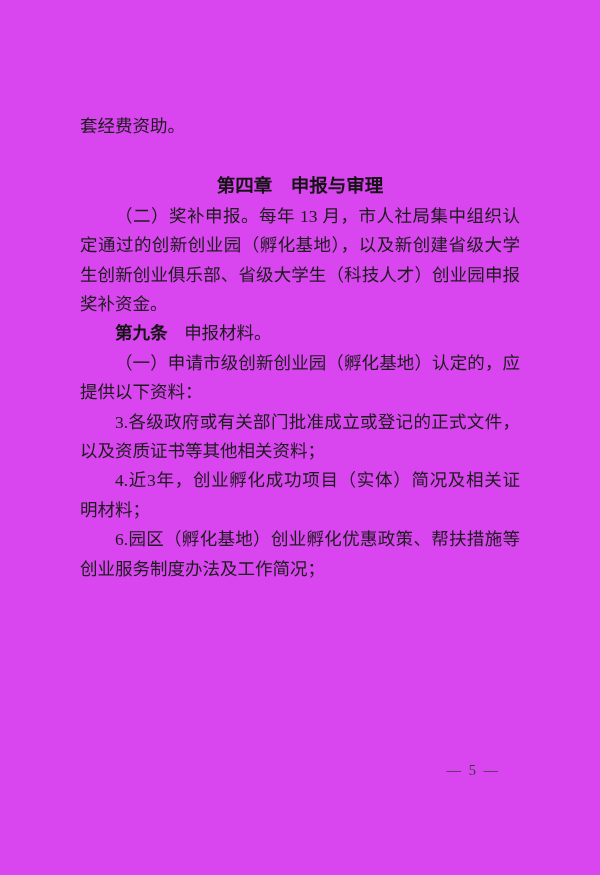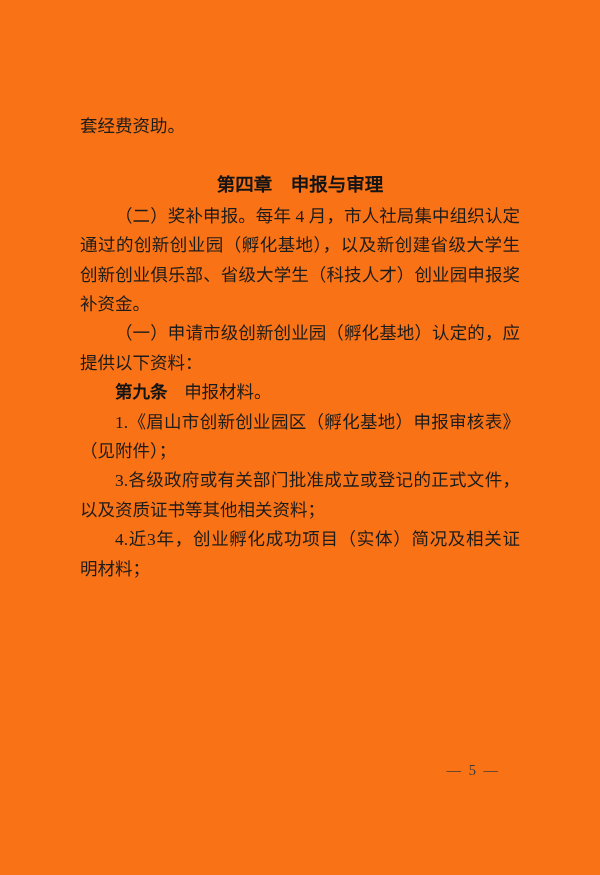--- a/index.html
+++ b/index.html
@@ -4,21 +4,21 @@
 <style>
   html, body {
     margin: 0;
     padding: 0;
     background: #ffffff;
   }
   .page {
     position: relative;
     width: 600px;
     height: 875px;
-    background: #f97316;
+    background: #d946ef;
     overflow: hidden;
     font-family: "Liberation Serif", "DejaVu Serif", serif;
     color: #1c1c1c;
   }
   .text-block {
     position: absolute;
     left: 80px;
     top: 112px;
     width: 440px;
     font-size: 17.5px;
@@ -31,21 +31,21 @@
     text-indent: 2em;
   }
   .continuation {
     text-indent: 0 !important;
   }
   .chapter-heading {
     margin: 31px 0 0 0;
     padding: 0;
     text-align: center;
     text-indent: 0;
-    font-family: Liberation Mono, monospace;
+    font-family: Liberation Serif, serif;
     font-weight: bold;
     font-size: 18.5px;
     line-height: 29.4px;
     color: #141414;
   }
   .article-label {
     font-family: "Liberation Sans", "DejaVu Sans", sans-serif;
     font-weight: bold;
     color: #141414;
   }
@@ -67,33 +67,33 @@
 
 <div class="page">
   <div class="text-block">
 
     <p class="continuation">套经费资助。</p>
 
     <h2 class="chapter-heading">第四章　申报与审理</h2>
 
 
 
-    <p>（二）奖补申报。每年 4 月，市人社局集中组织认定通过的创新创业园（孵化基地），以及新创建省级大学生创新创业俱乐部、省级大学生（科技人才）创业园申报奖补资金。</p>
-
-    <p>（一）申请市级创新创业园（孵化基地）认定的，应提供以下资料：</p>
+    <p>（二）奖补申报。每年 13 月，市人社局集中组织认定通过的创新创业园（孵化基地），以及新创建省级大学生创新创业俱乐部、省级大学生（科技人才）创业园申报奖补资金。</p>
 
     <p>
       <span class="article-label">第九条</span><span class="article-title">申报材料。</span>
     </p>
 
-    <p>1.《眉山市创新创业园区（孵化基地）申报审核表》（见附件）；</p>
+    <p>（一）申请市级创新创业园（孵化基地）认定的，应提供以下资料：</p>
+
 
     <p>3.各级政府或有关部门批准成立或登记的正式文件，以及资质证书等其他相关资料；</p>
 
 
     <p>4.近3年，创业孵化成功项目（实体）简况及相关证明材料；</p>
 
 
+    <p>6.园区（孵化基地）创业孵化优惠政策、帮扶措施等创业服务制度办法及工作简况；</p>
 
   </div>
 
   <div class="page-number">— 5 —</div>
 </div>
 
 </body></html>

